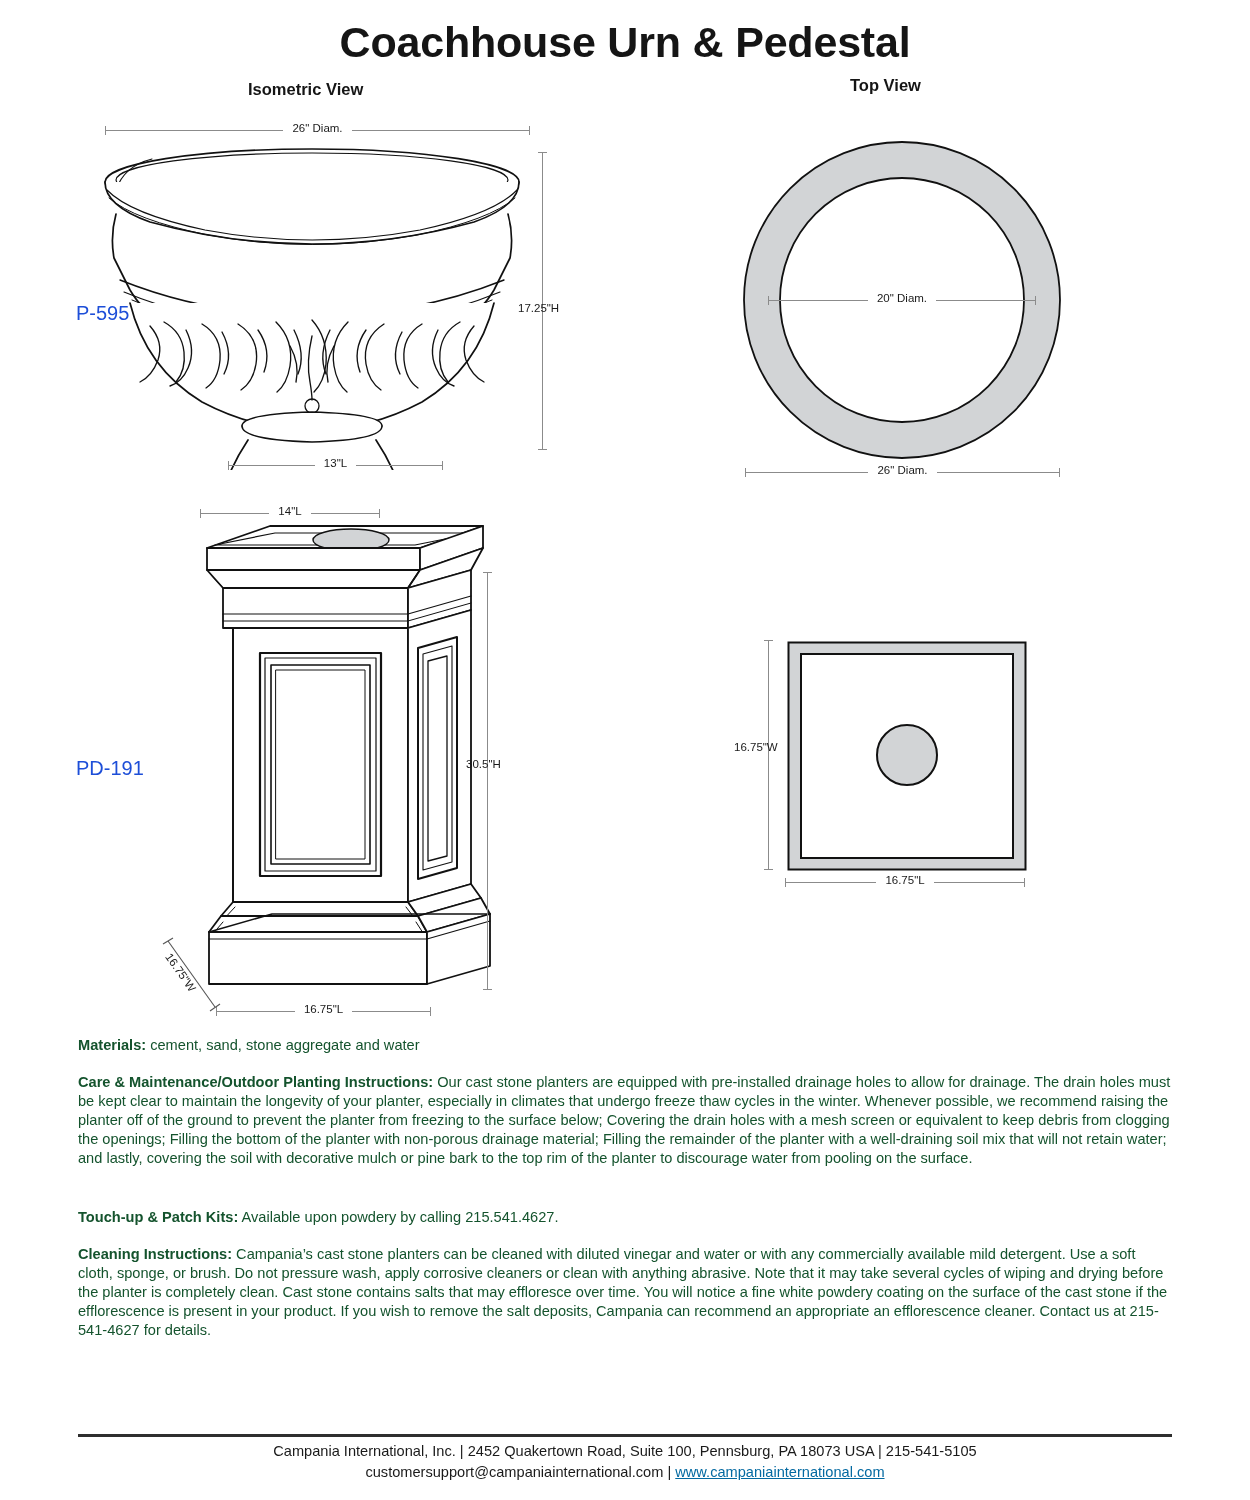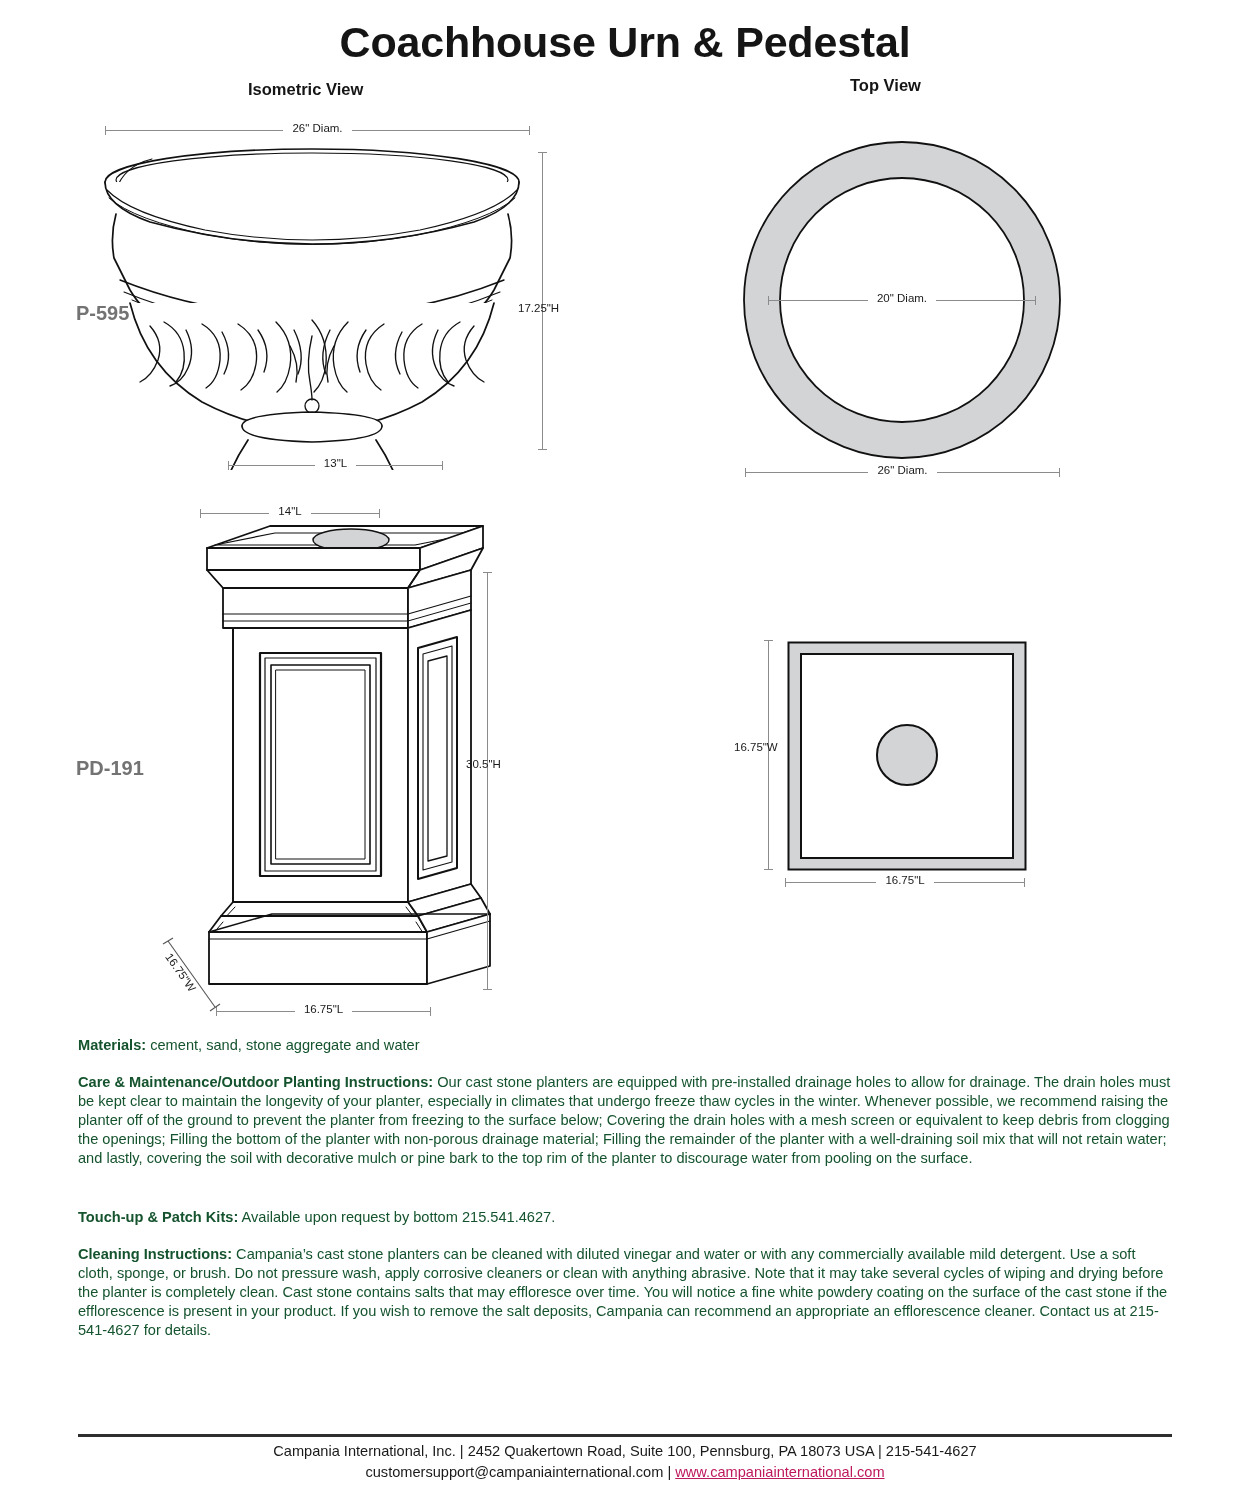--- a/index.html
+++ b/index.html
@@ -15,21 +15,21 @@
     position:absolute;left:0;top:18px;width:1250px;text-align:center;
     font-size:43px;font-weight:bold;letter-spacing:-0.2px;color:#151515;
   }
   .view-heading{
     position:absolute;font-size:16.5px;font-weight:bold;color:#151515;
   }
   #iso-heading{left:248px;top:80px;}
   #top-heading{left:850px;top:76px;}
 
   
-  .part-no{position:absolute;font-size:20px;font-weight:bold;color:#737373;}
+  .part-no{position:absolute;font-size:20px;font-weight:normal;color:#1d4ed8;}
   #part-urn{left:76px;top:302px;}
   #part-ped{left:76px;top:757px;}
 
   
   .dim-h{position:absolute;height:16px;display:flex;align-items:center;}
   .dim-h .bar{flex:1 1 auto;height:1px;background:#8b8b8b;}
   .dim-h .cap{width:1px;height:9px;background:#8b8b8b;flex:0 0 auto;}
   .dim-h .txt{
     flex:0 0 auto;padding:0 9px;font-size:11.5px;color:#1a1a1a;
     white-space:nowrap;line-height:1;position:relative;top:-1px;
@@ -59,21 +59,21 @@
   #footer-rule{
     position:absolute;left:78px;top:1434px;width:1094px;height:3px;
     background:#2e2e2e;
   }
   .foot-line{
     position:absolute;left:0;width:1250px;text-align:center;
     font-size:14.6px;color:#1a1a1a;
   }
   #foot-1{top:1443px;}
   #foot-2{top:1464px;}
-  #foot-link{color:#be185d;text-decoration:underline;text-align:right;}
+  #foot-link{color:#0369a1;text-decoration:underline;text-align:right;}
 </style>
 </head>
 <body>
 
 <div class="page">
 
   <div class="doc-title">Coachhouse Urn &amp; Pedestal</div>
   <div class="view-heading" id="iso-heading">Isometric View</div>
   <div class="view-heading" id="top-heading">Top View</div>
 
@@ -303,21 +303,21 @@
       <div class="bar"></div>
     <div class="txt">16.75"L</div>
     <div class="bar"></div>
       <div class="cap"></div>
   </div>
 
   <div class="para" style="top:1036px;"><b>Materials:</b><span> cement, sand, stone aggregate and water</span></div>
 
   <div class="para" style="top:1073px;"><b>Care &amp; Maintenance/Outdoor Planting Instructions:</b><span> Our cast stone planters are equipped with pre-installed drainage holes to allow for drainage. The drain holes must be kept clear to maintain the longevity of your planter, especially in climates that undergo freeze thaw cycles in the winter.  Whenever possible, we recommend raising the planter off of the ground to prevent the planter from freezing to the surface below; Covering the drain holes with a mesh screen or equivalent to keep debris from clogging the openings; Filling the bottom of the planter with non-porous drainage material; Filling the remainder of the planter with a well-draining soil mix that will not retain water; and lastly, covering the soil with decorative mulch or pine bark to the top rim of the planter to discourage water from pooling on the surface.</span></div>
 
-  <div class="para" style="top:1208px;"><b>Touch-up &amp; Patch Kits:</b><span> Available upon request by bottom 215.541.4627.</span></div>
+  <div class="para" style="top:1208px;"><b>Touch-up &amp; Patch Kits:</b><span> Available upon powdery by calling 215.541.4627.</span></div>
 
   <div class="para" style="top:1245px;"><b>Cleaning Instructions:</b><span> Campania’s cast stone planters can be cleaned with diluted vinegar and water or with any commercially available mild detergent. Use a soft cloth, sponge, or brush. Do not pressure wash, apply corrosive cleaners or clean with anything abrasive. Note that it may take several cycles of wiping and drying before the planter is completely clean. Cast stone contains salts that may effloresce over time. You will notice a fine white powdery coating on the surface of the cast stone if the efflorescence is present in your product. If you wish to remove the salt deposits, Campania can recommend an appropriate an efflorescence cleaner. Contact us at 215-541-4627 for details.</span></div>
 
   <div id="footer-rule"></div>
-  <div class="foot-line" id="foot-1">Campania International, Inc. | 2452 Quakertown Road, Suite 100, Pennsburg, PA 18073 USA | 215-541-4627</div>
+  <div class="foot-line" id="foot-1">Campania International, Inc. | 2452 Quakertown Road, Suite 100, Pennsburg, PA 18073 USA | 215-541-5105</div>
   <div class="foot-line" id="foot-2"><span>customersupport@campaniainternational.com</span><span> | </span><span id="foot-link">www.campaniainternational.com</span></div>
 
 </div>
 
 </body></html>

